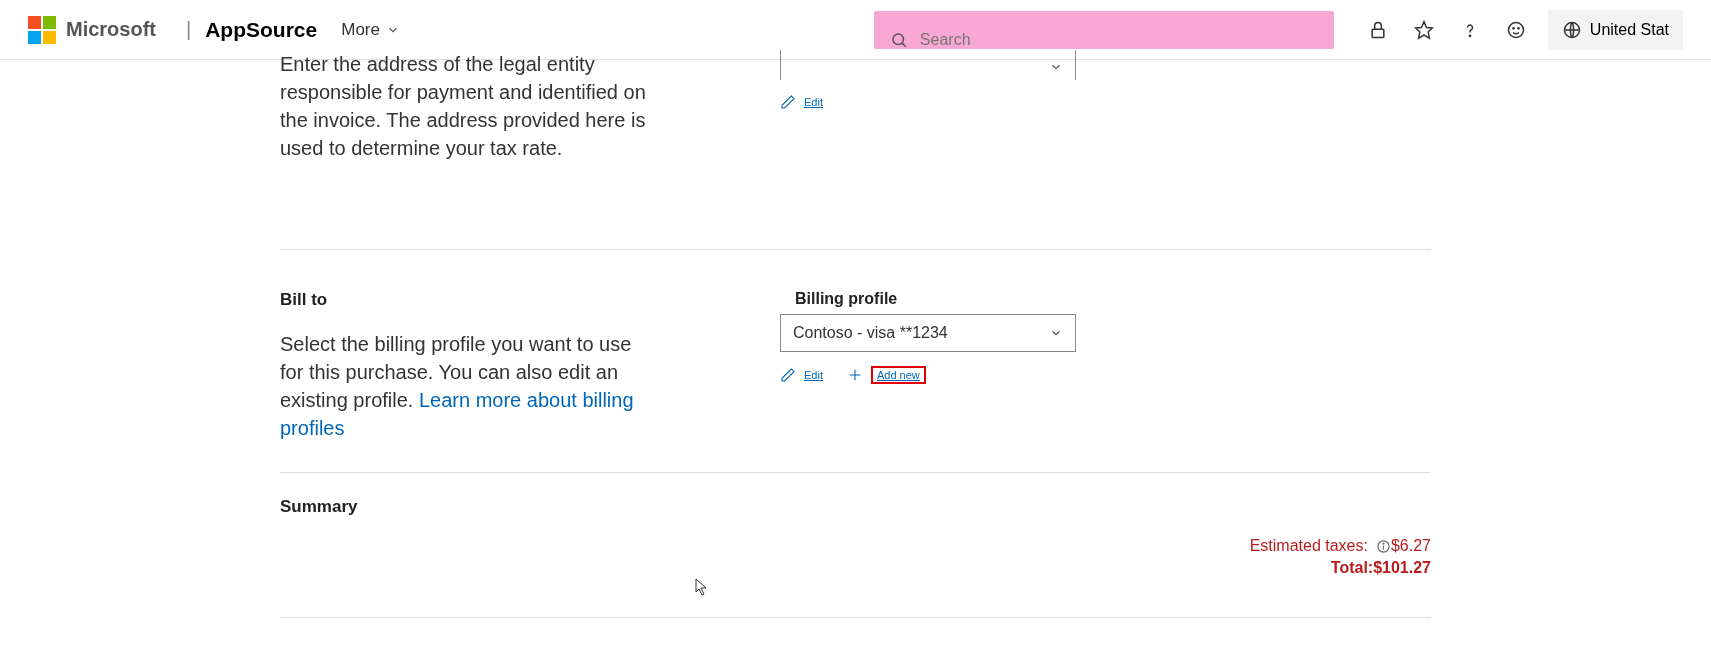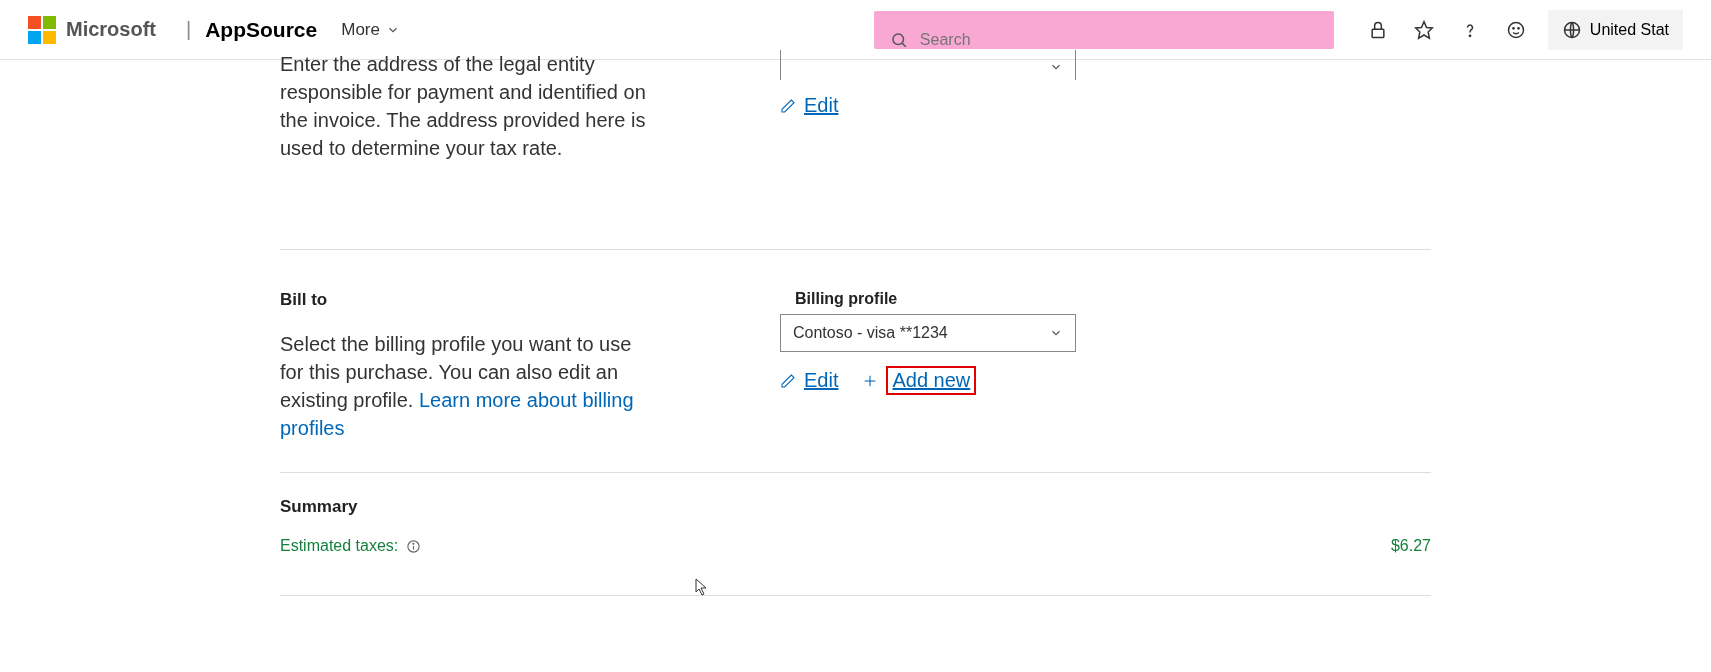--- a/index.html
+++ b/index.html
@@ -169,40 +169,40 @@
       display:flex;
       gap: 24px;
       align-items:center;
       margin-top: 14px;
     }
     .action-link {
       display:flex;
       align-items:center;
       gap: 8px;
       color:#0067b8;
-      font-size: 20px;
+      font-size: 11px;
       cursor:pointer;
     }
     .action-link span {
       text-decoration: underline;
     }
     .highlighted {
       border: 2px solid #e30000;
       padding: 1px 4px;
       text-decoration: underline;
     }
     .summary-section {
       padding: 24px 0 40px 0;
       border-bottom: 1px solid #ddd;
     }
     .summary-row {
       display:flex;
-      justify-content:space-between;
-      font-size: 16px;
-      color:#15803d;
+      justify-content:flex-end;
+      font-size: 16px;
+      color:#b91c1c;
       margin-top: 14px;
     }
     .summary-row .label {
       display:flex;
       align-items:center;
       gap:8px;
     }
     .summary-row.total {
       font-weight: 700;
       margin-top: 4px;
@@ -355,20 +355,26 @@
       <div class="label">
         <span>Estimated taxes:</span>
         <svg width="15" height="15" viewBox="0 0 24 24" fill="none" stroke="#666" stroke-width="1.8">
             <circle cx="12" cy="12" r="9"></circle>
             <line x1="12" y1="11" x2="12" y2="17"></line>
             <circle cx="12" cy="7.5" r="0.8" fill="#666"></circle>
           </svg>
       </div>
       <div>$6.27</div>
     </div>
+    <div class="summary-row total">
+      <div class="label">
+        <span>Total:</span>
+      </div>
+      <div>$101.27</div>
+    </div>
   </div>
 
 </div>
 
 <div class="cursor-pointer">
   <svg width="14" height="18" viewBox="0 0 14 18">
       <path d="M1 1 L1 14 L4 11 L7 17 L9 16 L6 10 L11 10 Z" fill="white" stroke="#333" stroke-width="1"></path>
     </svg>
 </div>
 

